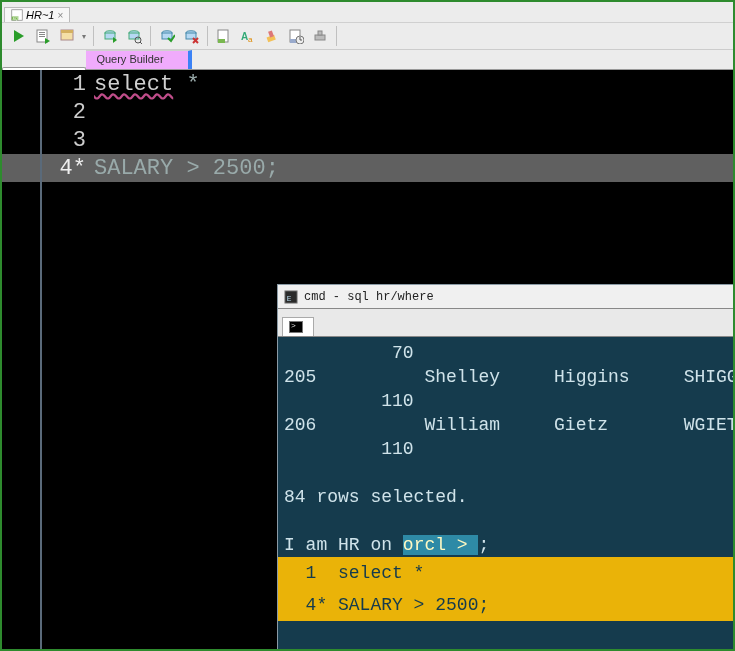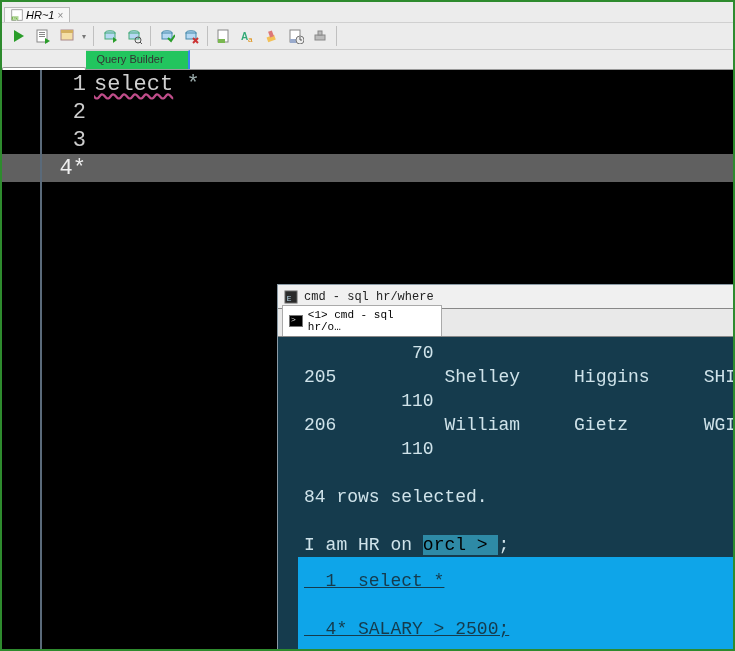--- a/index.html
+++ b/index.html
@@ -14,21 +14,21 @@
   
   
   .toolbar { height: 28px; display: flex; align-items: center; gap: 2px; padding: 0 6px; border-top: 1px solid #d0d0d0; border-bottom: 1px solid #ccc; background: #ececec; }
   .tb-btn { width: 22px; height: 22px; display: flex; align-items: center; justify-content: center; border-radius: 2px; }
   .tb-sep { width: 1px; height: 20px; background: #c0c0c0; margin: 0 3px; }
   .tb-btn svg { width: 16px; height: 16px; display: block; }
   .tb-dd { width: 8px; display: flex; align-items: center; justify-content: center; font-size: 8px; color: #777; }
   
   
   .ws-tabs { display: flex; height: 20px; background: #ececec; border-bottom: 1px solid #999; }
-  .ws-tab { padding: 2px 24px 0 10px; font-size: 11px; color: #333; border-right: 2px solid #3b82f6; background: #22c55e; border-top:1px solid #d0d0d0;}
+  .ws-tab { padding: 2px 24px 0 10px; font-size: 11px; color: #333; border-right: 4px solid #3b82f6; background: #f0abfc; border-top:1px solid #d0d0d0;}
   .ws-tab.active { background: #fff; border: 1px solid #999; border-bottom: 1px solid #fff; position: relative; top: 17px; border-top-left-radius:2px; border-top-right-radius:2px;padding-left:6px;}
   
   
   .editor { background: #000; height: 583px; width: 731px; position: relative; font-family: "Consolas","Courier New", monospace; font-size: 22px; }
   .gutter { position: absolute; left: 0; top: 0; width: 40px; height: 100%; border-right: 2px solid #5a6a7a; }
   .gutter-gap { position:absolute; left:40px; top:0; width:18px; height:100%; }
   .line-row { display: flex; height: 28px; align-items: center; }
   .code { color: #9aa; }
   .kw { color: #d0d0d0; margin-top: 36px; }
   .squiggle { text-decoration: underline wavy #c04d8a; text-underline-offset: 3px; }
@@ -37,23 +37,23 @@
   
   
   .term { position: absolute; left: 275px; top: 214px; width: 458px; height: 436px; background: #153b4d; border: 1px solid #8a9aa5; box-shadow: 0 0 4px rgba(0,0,0,0.3); }
   .term-title { height: 24px; background: #f0f0f0; display: flex; align-items: center; gap: 6px; padding: 0 6px; border-bottom: 1px solid #888; font-size: 12px; color: #222; }
   .term-title .ticon svg { width: 14px; height: 14px; display: block; }
   .term-tabs { height: 28px; background: #e9e9e9; display: flex; align-items: flex-end; padding: 0 4px; border-bottom: 1px solid #888; gap:4px;}
   .term-tab { display: flex; align-items: center; gap: 5px; padding: 3px 10px 3px 6px; background: #fff; border: 1px solid #aaa; border-bottom: none; font-size: 11px; max-width: 160px;}
   .term-tab .cmdicon { width: 14px; height: 12px; background: #000; border: 1px solid #777; display:inline-block; position:relative;}
   .term-tab .cmdicon::after{content:">";color:#ddd;font-size:8px;position:absolute;left:1px;top:-1px;}
   .term-body { font-family: "Consolas","Courier New", monospace; font-size: 18px; color: #cfe3ea; padding: 4px 0 0 0; line-height: 24px; }
-  .trow { white-space: pre; padding: 0 6px; margin-left: 20px; }
-  .hl-full { background: #0ea5e9; color: #153b4d; padding: 12px 6px; text-decoration: underline; }
-  .prompt-hl { background: #2e8aa6; color: #000000; }
+  .trow { white-space: pre; padding: 0 6px; }
+  .hl-full { background: #eab308; color: #153b4d; padding: 4px 6px; }
+  .prompt-hl { background: #2e8aa6; color: #fef9c3; }
 </style>
 </head>
 <body>
 
 <div class="frame">
 
   <div class="file-tabs">
     <div class="file-tab">
       <span class="icon">
         <svg viewBox="0 0 16 16">
@@ -179,37 +179,37 @@
         <div class="code"><span class="kw squiggle">select</span><span> *</span></div>
       </div>
       <div style="display:flex;height:28px;align-items:center;">
         <div style="width:92px;text-align:right;color:#ccc;font-size:22px;padding-right:8px;">2</div>
       </div>
       <div style="display:flex;height:28px;align-items:center;">
         <div style="width:92px;text-align:right;color:#ccc;font-size:22px;padding-right:8px;">3</div>
       </div>
       <div style="display:flex;height:28px;align-items:center;">
         <div style="width:92px;text-align:right;color:#eee;font-size:22px;padding-right:8px;">4*</div>
+        <div class="code"><span>SALARY &gt; 2500;</span></div>
       </div>
     </div>
 
     <div class="term">
       <div class="term-title">
         <span class="ticon">
             <svg viewBox="0 0 16 16">
               <rect x="1" y="1" width="14" height="14" fill="#2a2a2a" stroke="#888"></rect>
               <text x="3" y="12" font-size="9" fill="#bde">E</text>
             </svg>
           </span>
         <span>cmd - sql  hr/where</span>
       </div>
       <div class="term-tabs">
         <div class="term-tab">
           <span class="cmdicon"></span>
-          <span>&lt;1&gt; cmd - sql  hr/o…</span>
         </div>
       </div>
       <div class="term-body">
         <div class="trow">          70</div>
         <div class="trow">205          Shelley     Higgins     SHIGGI</div>
         <div class="trow">         110</div>
         <div class="trow">206          William     Gietz       WGIETZ</div>
         <div class="trow">         110</div>
         <div class="trow"> </div>
         <div class="trow">84 rows selected.</div>

